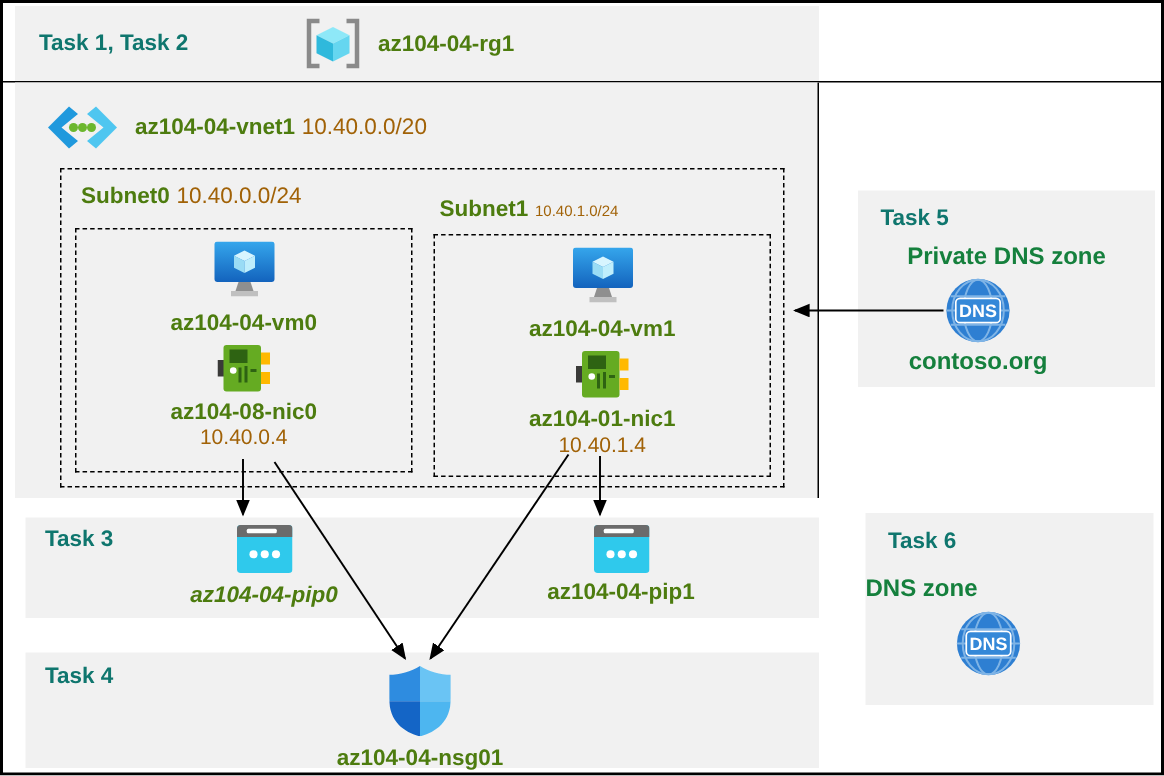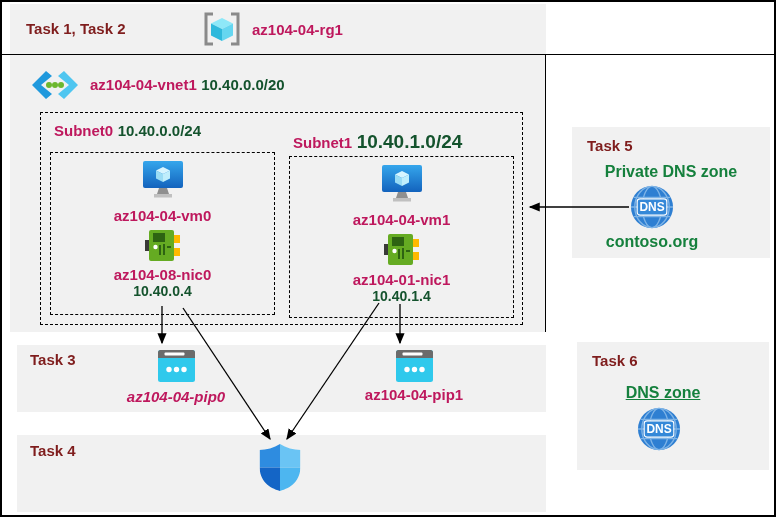--- a/index.html
+++ b/index.html
@@ -4,23 +4,23 @@
 <style>
   html,body{margin:0;padding:0;background:#fff;}
   .stage{
     position:relative;width:776px;height:517px;box-sizing:border-box;
     border:2px solid #000;background:#fff;overflow:hidden;
     font-family:"Liberation Sans", sans-serif;
   }
   .abs{position:absolute;}
   .panel{background:#f1f1f1;}
   .dashed{border:1px dashed #000;box-sizing:border-box;background:transparent;}
-  .task-label{color:#7f1d1d;font-weight:700;font-size:15px;}
-  .name{font-weight:700;font-size:15px;color:#be185d;white-space:nowrap;text-align:right;}
-  .muted{font-weight:700;font-size:14px;color:#14532d;white-space:nowrap;}
+  .task-label{color:#0f766e;font-weight:700;font-size:15px;}
+  .name{font-weight:700;font-size:15px;color:#4d7c0f;white-space:nowrap;text-align:right;}
+  .muted{font-weight:400;font-size:14px;color:#a16207;white-space:nowrap;}
   .big-name{font-weight:700;font-size:16px;color:#15803d;white-space:nowrap;}
   .hairline{background:#000;height:1px;}
   .col-center{display:flex;flex-direction:column;align-items:center;}
   .icon{display:block;}
   svg text{font-family:"Liberation Sans", sans-serif;}
   .arrow-layer{pointer-events:none;z-index:6;}
 </style>
 </head>
 <body>
 
@@ -92,21 +92,21 @@
       <rect x="29" y="6" width="6" height="8" fill="#ffb900"></rect>
       <rect x="29" y="19" width="6" height="8" fill="#ffb900"></rect>
     </svg>
     <span class="name" style="margin-top:5px;"></span>
     <span class="name" style="margin-top:-1px;">az104-08-nic0</span>
     <span class="muted">10.40.0.4</span>
   </div>
 
   <div class="abs" style="left:291px;top:129px;">
     <span class="name">Subnet1</span>
-    <span class="muted" style="font-size:19px;margin-top:32px;">10.40.1.0/24</span>
+    <span class="muted" style="font-size:10px;margin-top:32px;">10.40.1.0/24</span>
   </div>
 
   <div class="abs dashed col-center" style="left:287px;top:154px;width:225px;height:162px;padding-top:8px;">
     <svg class="icon" width="44" height="40" viewBox="0 0 44 40">
       <defs>
           <linearGradient id="vmg1" x1="0" y1="0" x2="0" y2="1">
         <stop offset="0" stop-color="#35a6ec"></stop>
             <stop offset="1" stop-color="#1363bd"></stop>
       </linearGradient>
         </defs>
@@ -170,21 +170,21 @@
         <circle cx="11" cy="19.5" r="2.7" fill="#fff"></circle>
         <circle cx="18.5" cy="19.5" r="2.7" fill="#fff"></circle>
         <circle cx="26" cy="19.5" r="2.7" fill="#fff"></circle>
       </svg>
       <span class="name" style="margin-top:4px;">az104-04-pip1</span>
     </div>
   </div>
 
   <div class="abs panel" style="left:575px;top:340px;width:192px;height:128px;">
     <span class="abs task-label" style="left:15px;top:10px;">Task 6</span>
-    <span class="abs big-name" style="left:0;top:42px;width:172px;text-align:center;text-decoration:underline;">DNS zone</span>
+    <span class="abs big-name" style="left:0;top:42px;width:172px;text-align:left;">DNS zone</span>
     <svg class="abs icon" style="left:60px;top:65px;" width="44" height="44" viewBox="0 0 46 46">
       <circle cx="23" cy="23" r="22" fill="#2e7fd2"></circle>
       <ellipse cx="23" cy="23" rx="10" ry="21.5" fill="none" stroke="#7fb4e6" stroke-width="1.4"></ellipse>
       <ellipse cx="23" cy="23" rx="18" ry="21.5" fill="none" stroke="#7fb4e6" stroke-width="1.4"></ellipse>
       <path d="M4,13 H42 M1,23 H45 M4,33 H42" fill="none" stroke="#7fb4e6" stroke-width="1.4"></path>
       <rect x="7.5" y="14.5" width="31" height="17" rx="3" fill="#3488d8" stroke="#fff" stroke-width="1.2"></rect>
       <text x="23" y="27.5" text-anchor="middle" font-size="12.5" font-weight="bold" fill="#fff">DNS</text>
     </svg>
   </div>
 
@@ -197,20 +197,21 @@
             <path d="M21,0 C27,4 35,6 42,6 L42,22 C42,38 32,45 21,48 C10,45 0,38 0,22 L0,6 C7,6 15,4 21,0 Z"></path>
           </clipPath>
         </defs>
         <g clip-path="url(#shieldClip)">
           <rect x="0" y="0" width="21" height="24" fill="#2e8ce0"></rect>
           <rect x="21" y="0" width="21" height="24" fill="#6ac4f4"></rect>
           <rect x="0" y="24" width="21" height="24" fill="#1465c6"></rect>
           <rect x="21" y="24" width="21" height="24" fill="#4db6f0"></rect>
         </g>
       </svg>
+      <span class="name" style="margin-top:6px;">az104-04-nsg01</span>
     </div>
   </div>
 
   <svg class="abs arrow-layer" style="left:0;top:0;" width="772" height="513" viewBox="0 0 772 513">
     <defs>
       <marker id="ah" markerWidth="9" markerHeight="8" refX="7.5" refY="3.5" orient="auto">
         <path d="M0,0 L8.5,3.5 L0,7 Z" fill="#000"></path>
       </marker>
     </defs>
     <path d="M160,304 L160,341" stroke="#000" stroke-width="1.3" fill="none" marker-end="url(#ah)"></path>

